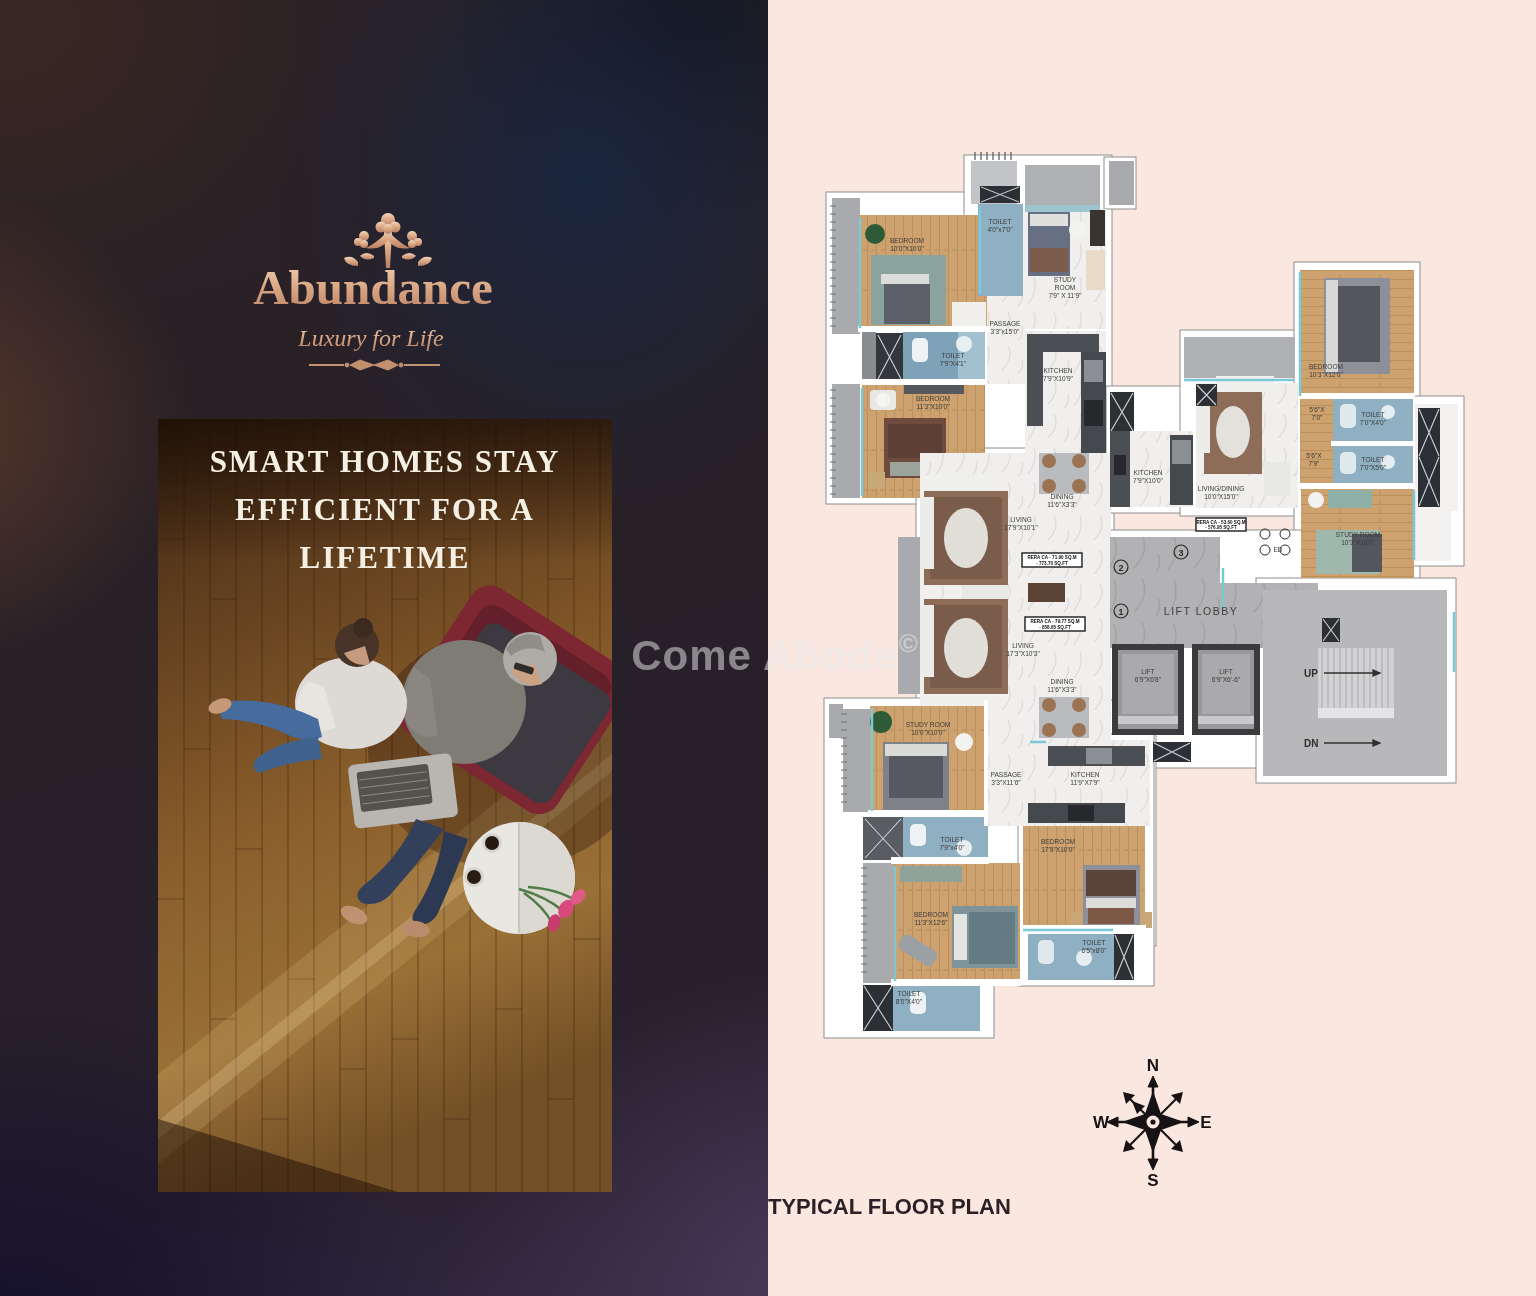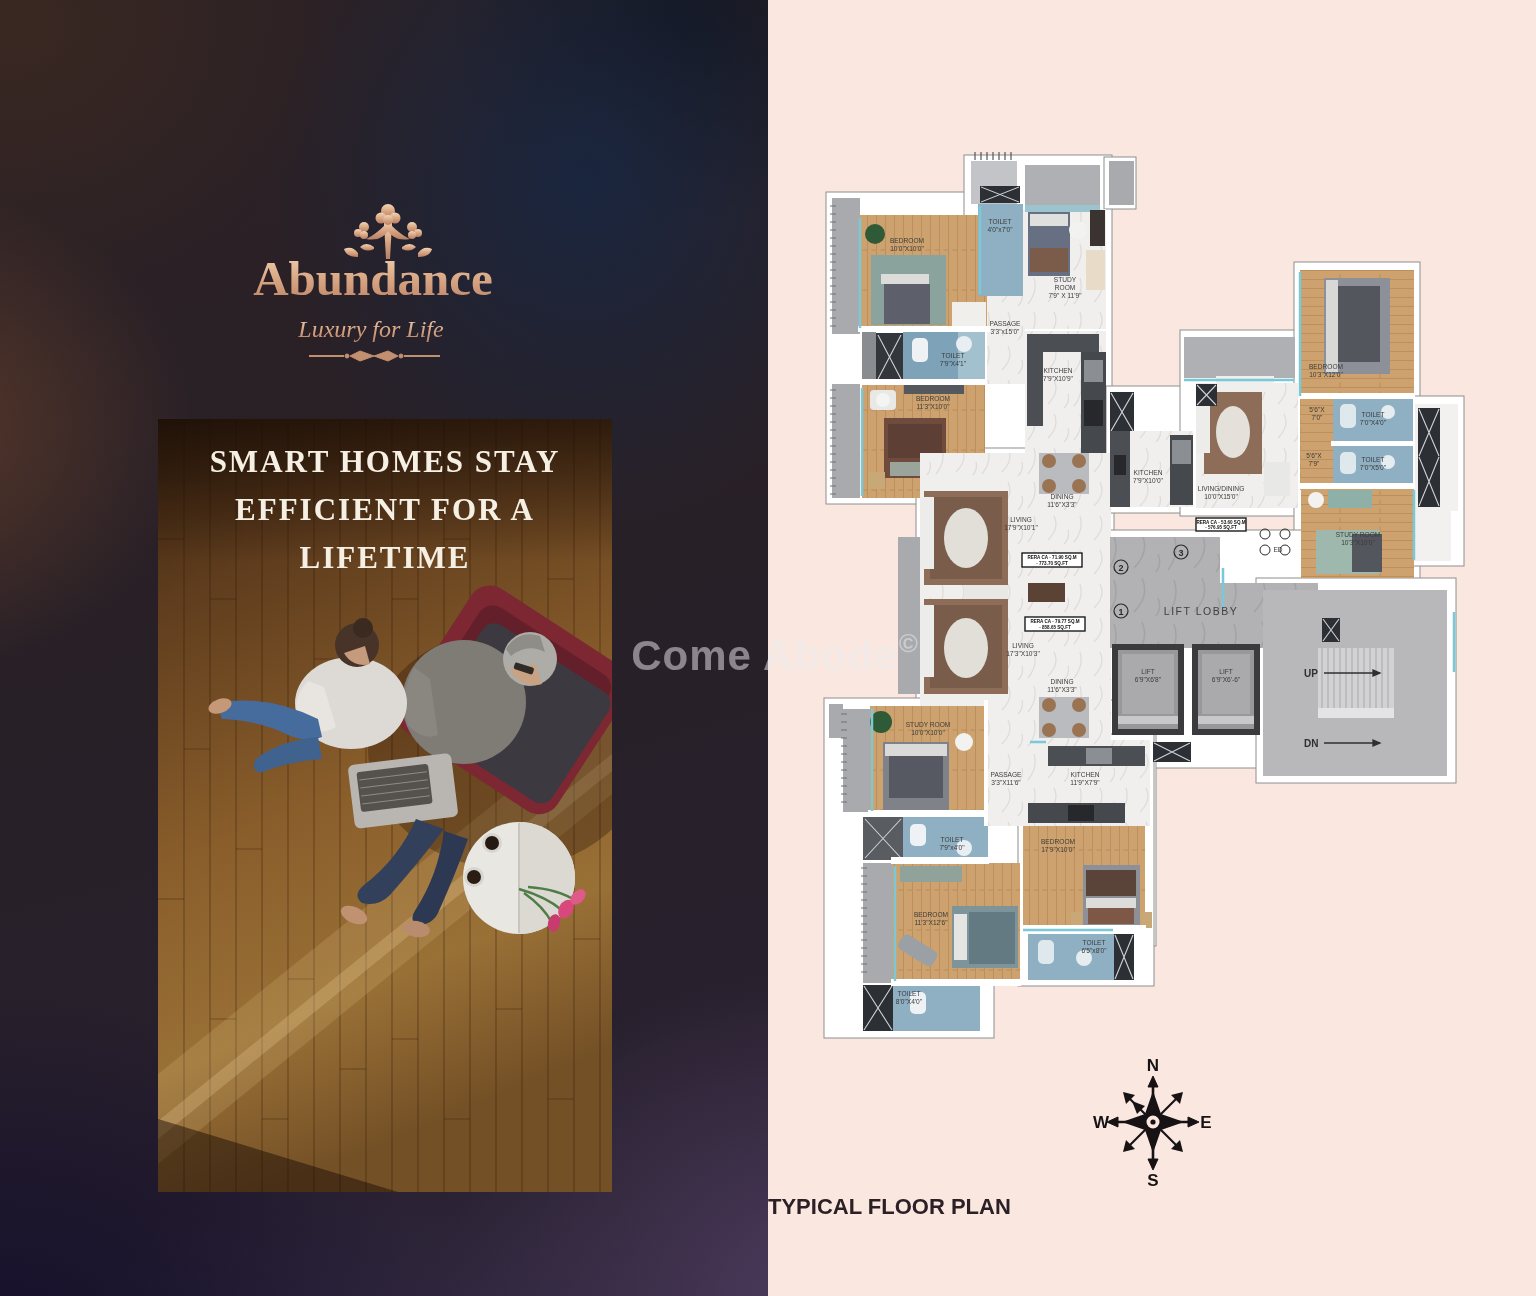--- a/index.html
+++ b/index.html
@@ -8,21 +8,21 @@
     background:
       radial-gradient(ellipse 430px 480px at 76% 14%, rgba(25,38,64,.95) 0%, rgba(25,38,64,0) 72%),
       radial-gradient(ellipse 300px 260px at 88% 2%, rgba(15,17,24,.9) 0%, rgba(15,17,24,0) 75%),
       radial-gradient(ellipse 420px 360px at -12% 33%, rgba(96,60,42,.88) 0%, rgba(96,60,42,0) 68%),
       radial-gradient(ellipse 420px 360px at 2% 2%, rgba(58,40,33,.95) 0%, rgba(58,40,33,0) 78%),
       radial-gradient(ellipse 560px 480px at 106% 100%, rgba(80,62,98,.9) 0%, rgba(80,62,98,0) 68%),
       radial-gradient(ellipse 620px 540px at 0% 106%, rgba(19,14,44,.98) 0%, rgba(19,14,44,0) 72%),
       radial-gradient(ellipse 480px 380px at 52% 108%, rgba(52,43,72,.85) 0%, rgba(52,43,72,0) 70%),
       linear-gradient(165deg, #2c2125 0%, #282027 50%, #282031 100%);}
   #right{position:absolute;left:768px;top:0;width:768px;height:1296px;background:#fae8e0;}
-  #logo{position:absolute;left:0;top:4px;width:768px;text-align:center;color:#cf9a78;}
+  #logo{position:absolute;left:0;top:13px;width:768px;text-align:center;color:#cf9a78;}
   #photo{position:absolute;left:158px;top:407px;width:454px;height:773px;margin-top:12px;}
   #wm{position:absolute;left:0;top:628px;width:1550px;text-align:center;font-size:42px;font-weight:bold;
       color:rgba(235,235,240,0.5);letter-spacing:1px;}
   #tfp{position:absolute;left:768px;top:1194px;width:824px;text-align:left;
        font-size:22px;font-weight:bold;color:#2a2026;letter-spacing:0px;font-family:"Liberation Sans",sans-serif;}
 </style>
 </head>
 <body>
 <div id="left"></div>
 <div id="right"></div>

